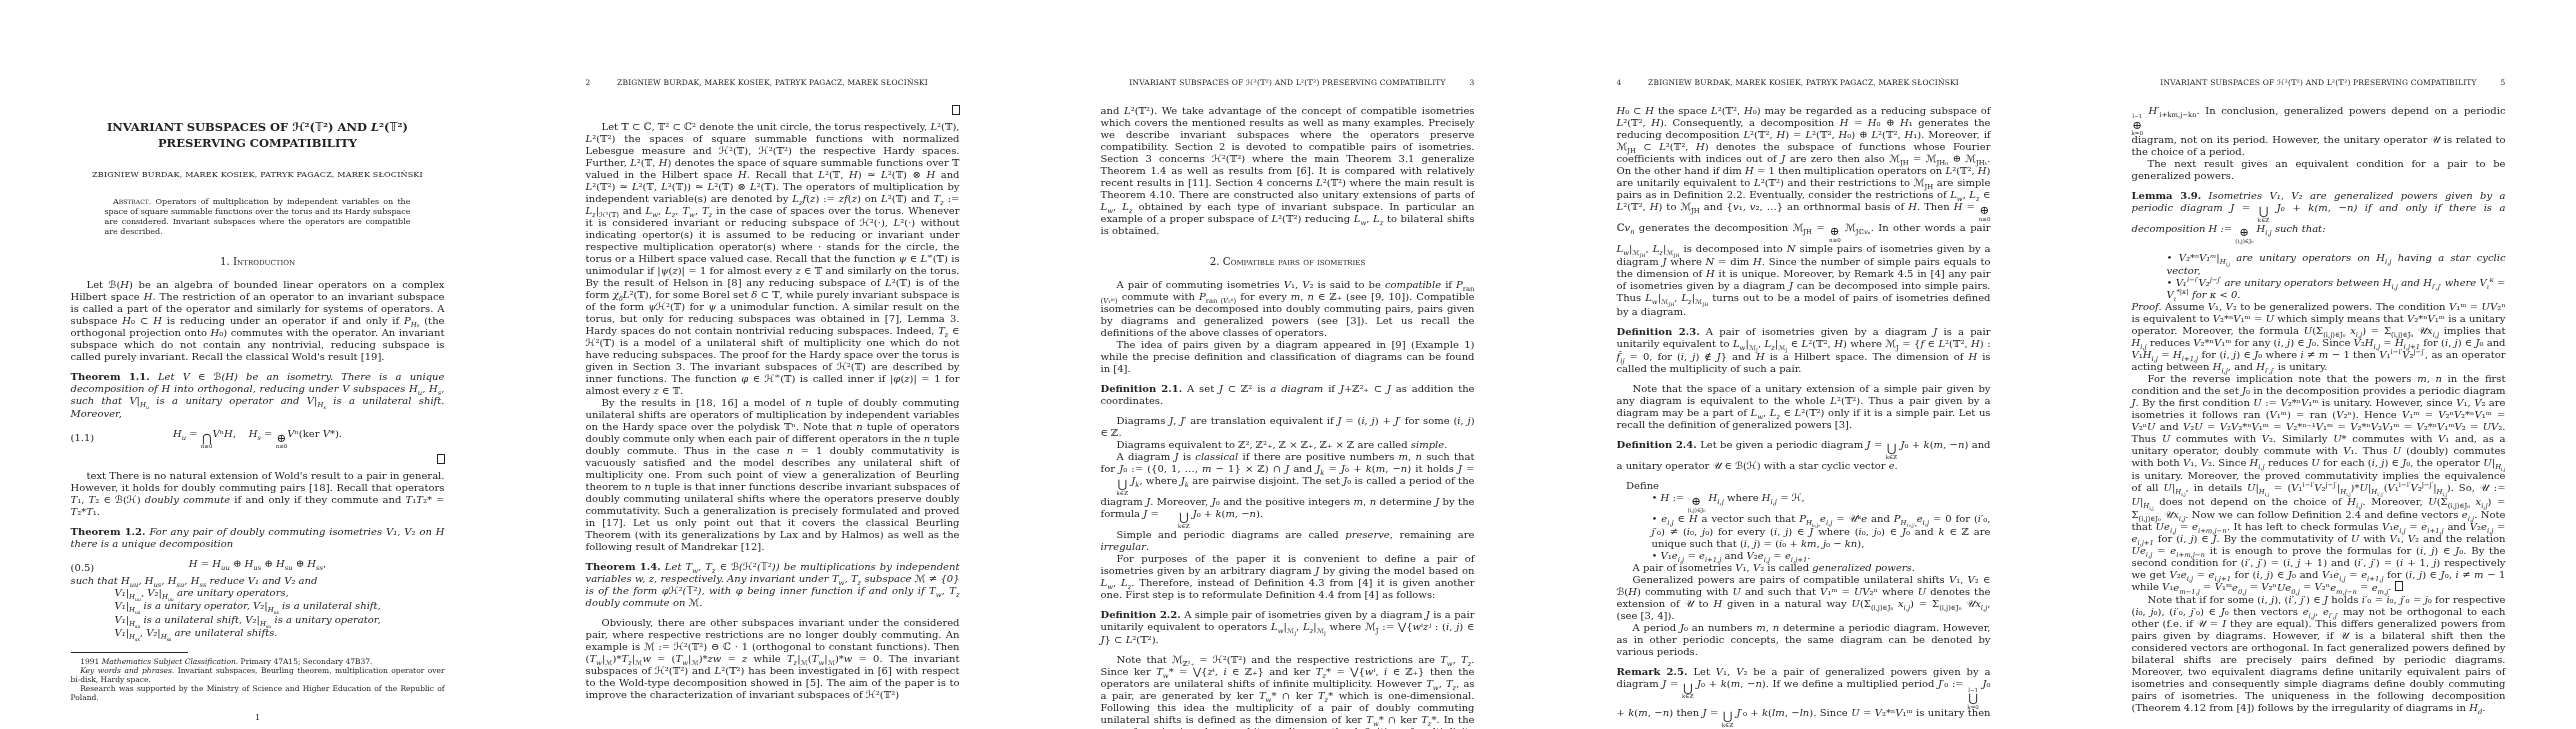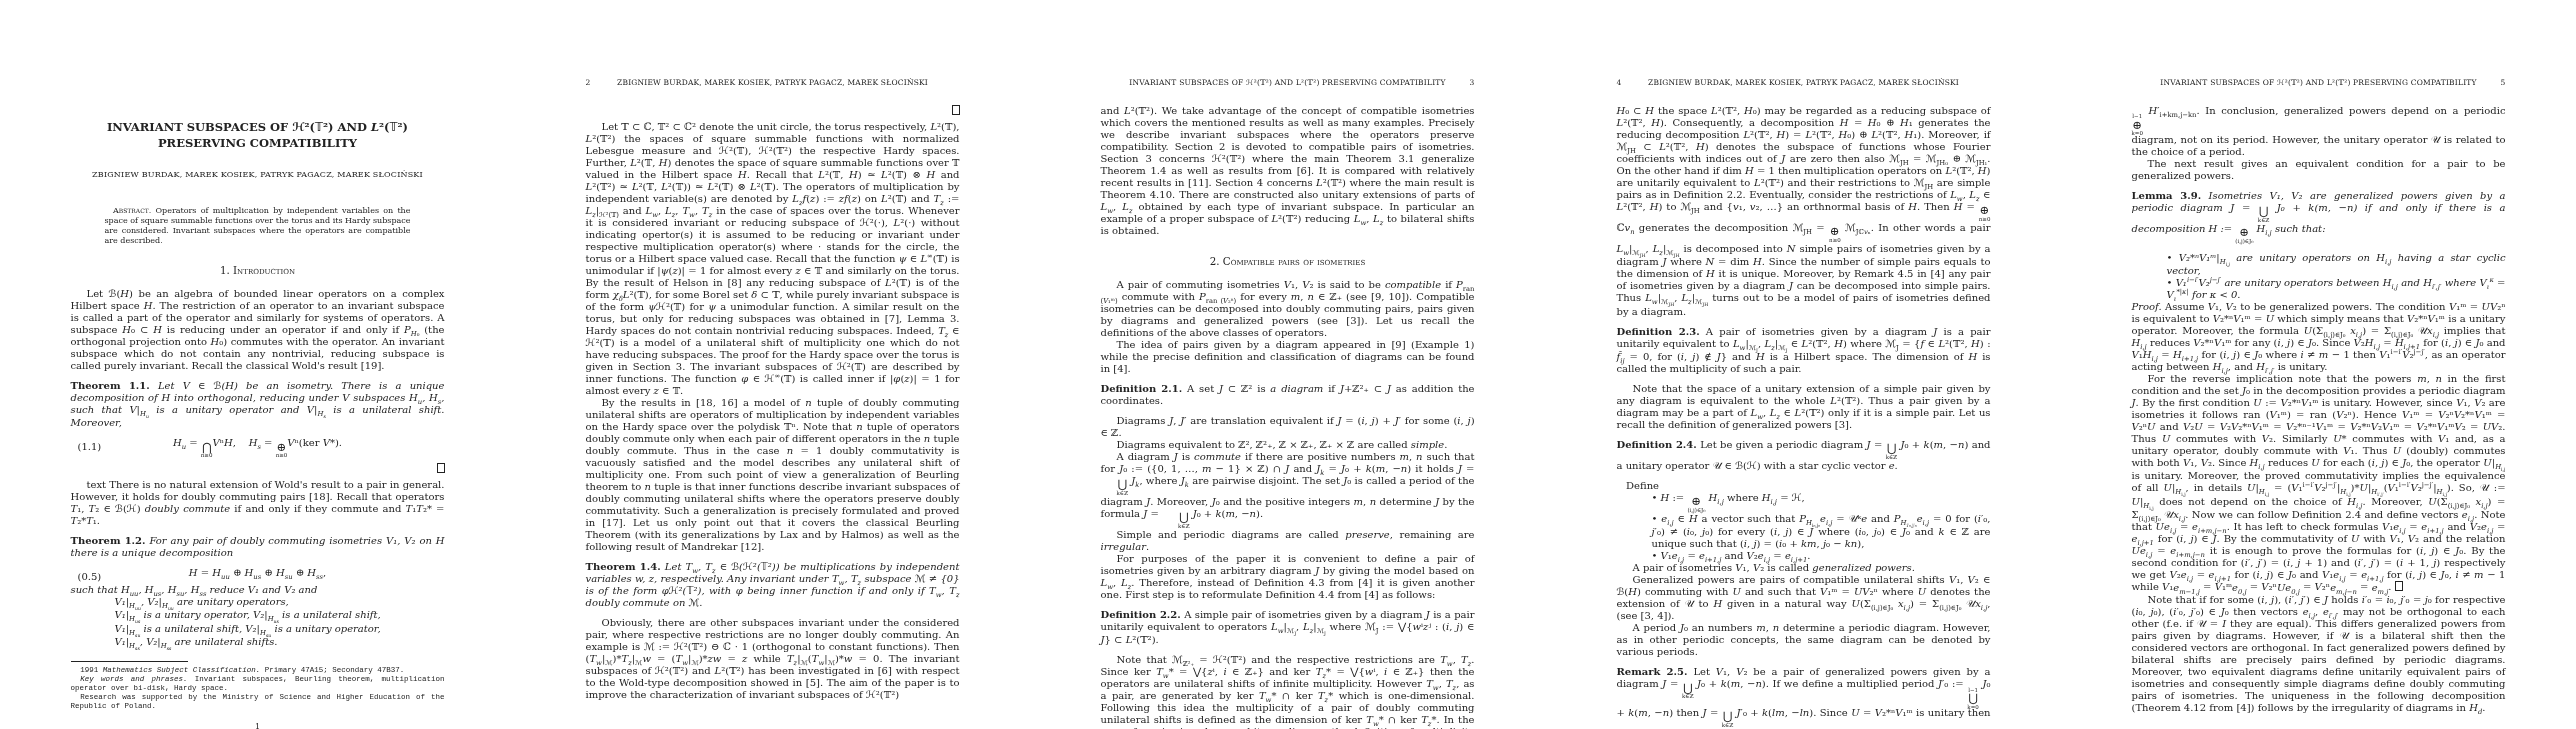--- a/index.html
+++ b/index.html
@@ -8,34 +8,34 @@
   .page{position:absolute;top:0;width:515px;height:729px;background:#fff;overflow:hidden;}
   .content{width:374px;margin:0 auto;font-size:10px;line-height:12px;text-align:justify;}
   .first .content{padding-top:119px;}
   .rest .content{padding-top:77px;}
   .runhead{position:relative;font-size:7.5px;letter-spacing:0.2px;text-align:center;
            margin-bottom:16px;white-space:nowrap;}
   .runhead .pnl{position:absolute;left:0;}
   .runhead .pnr{position:absolute;right:0;}
   .title{text-align:center;font-weight:bold;font-size:11.5px;line-height:16px;text-indent:0;}
   .authors{text-align:center;font-size:8px;letter-spacing:0.2px;margin-top:18px;text-indent:0;}
-  .abstract{width:306px;margin:25px auto 0;font-size:8px;line-height:10px;text-indent:8.5px;}
+  .abstract{width:306px;margin:16px auto 0;font-size:8px;line-height:10px;text-indent:8.5px;}
   .section{text-align:center;font-variant:small-caps;font-size:10.3px;margin:18px 0 12px;text-indent:0;}
   p.para{margin:0;text-indent:16px;}
   p.para.ni{text-indent:0;}
   .thm{margin:8px 0;}
   .eq{position:relative;text-align:center;margin:6px 0 4.9px;}
-  .eq .tag{position:absolute;left:7px;top:3.6px;}
+  .eq .tag{position:absolute;left:0;top:3.6px;}
   .qedline{text-align:right;margin:1.2px 0 3.6px;}
   .qedbox{display:inline-block;width:6px;height:8px;border:0.7px solid #222;vertical-align:-0.6px;}
   .litem{margin:0;padding-left:44px;text-indent:0;text-align:left;}
   .bullet{margin:0 0 1.2px;padding-left:35px;text-indent:-8px;}
   .bullet::before{content:"• ";}
   .fnrule{border:none;border-top:0.8px solid #222;width:117px;margin:11px 0 4.3px 0;}
-  p.fn{font-size:7.5px;line-height:9px;margin:0;text-indent:9.7px;text-align:justify;font-family:Liberation Mono, monospace;}
+  p.fn{font-size:7.5px;line-height:9px;margin:0;text-indent:9.7px;text-align:justify;}
   .pageno{text-align:center;font-size:8px;margin-top:9.7px;text-indent:0;}
   sub,sup{font-size:68%;line-height:0;}
   .sc{font-variant:small-caps;}
   .uop{display:inline-flex;flex-direction:column;align-items:center;vertical-align:-4.3px;
        line-height:1;height:16.4px;justify-content:center;}
   .uop .g{font-size:11.5px;line-height:1;}
   .uop .l{font-size:5.5px;line-height:1;}
   .wm{position:absolute;left:9.7px;top:175px;width:30px;height:486px;
       writing-mode:vertical-rl;transform:rotate(180deg);
       color:#7d7d7d;font-size:16.4px;letter-spacing:1.2px;
@@ -90,21 +90,21 @@
     <div class="page rest" style="left: 1030px;">
       <div class="content">
         <div class="runhead"><span>INVARIANT SUBSPACES OF ℋ²(𝕋²) AND L²(𝕋²) PRESERVING COMPATIBILITY</span><span class="pnr">3</span></div>
         <p class="para ni">and <i>L</i>²(𝕋²). We take advantage of the concept of compatible isometries which covers the mentioned results as well as many examples. Precisely we describe invariant subspaces where the operators preserve compatibility. Section 2 is devoted to compatible pairs of isometries. Section 3 concerns ℋ²(𝕋²) where the main Theorem 3.1 generalize Theorem 1.4 as well as results from [6]. It is compared with relatively recent results in [11]. Section 4 concerns <i>L</i>²(𝕋²) where the main result is Theorem 4.10. There are constructed also unitary extensions of parts of <i>L<sub>w</sub></i>, <i>L<sub>z</sub></i> obtained by each type of invariant subspace. In particular an example of a proper subspace of <i>L</i>²(𝕋²) reducing <i>L<sub>w</sub></i>, <i>L<sub>z</sub></i> to bilateral shifts is obtained.</p>
         <div class="section">2. Compatible pairs of isometries</div>
         <p class="para">A pair of commuting isometries <i>V</i>₁, <i>V</i>₂ is said to be <i>compatible</i> if <i>P</i><sub>ran (<i>V</i>₁ᵐ)</sub> commute with <i>P</i><sub>ran (<i>V</i>₂ⁿ)</sub> for every <i>m</i>, <i>n</i> ∈ ℤ₊ (see [9, 10]). Compatible isometries can be decomposed into doubly commuting pairs, pairs given by diagrams and generalized powers (see [3]). Let us recall the definitions of the above classes of operators.</p>
         <p class="para">The idea of pairs given by a diagram appeared in [9] (Example 1) while the precise definition and classification of diagrams can be found in [4].</p>
         <div class="thm"><b>Definition 2.1.</b> A set <i>J</i> ⊂ ℤ² is <i>a diagram</i> if <i>J</i>+ℤ²₊ ⊂ <i>J</i> as addition the coordinates.</div>
         <p class="para">Diagrams <i>J</i>, <i>J</i>′ are translation equivalent if <i>J</i> = (<i>i</i>, <i>j</i>) + <i>J</i>′ for some (<i>i</i>, <i>j</i>) ∈ ℤ.</p>
         <p class="para">Diagrams equivalent to ℤ², ℤ²₊, ℤ × ℤ₊, ℤ₊ × ℤ are called <i>simple</i>.</p>
-        <p class="para">A diagram <i>J</i> is <i>commute</i> if there are positive numbers <i>m</i>, <i>n</i> such that for <i>J</i>₀ := ({0, 1, …, <i>m</i> − 1} × ℤ) ∩ <i>J</i> and <i>J<sub>k</sub></i> = <i>J</i>₀ + <i>k</i>(<i>m</i>, −<i>n</i>) it holds <i>J</i> = <span class="uop">
+        <p class="para">A diagram <i>J</i> is <i>classical</i> if there are positive numbers <i>m</i>, <i>n</i> such that for <i>J</i>₀ := ({0, 1, …, <i>m</i> − 1} × ℤ) ∩ <i>J</i> and <i>J<sub>k</sub></i> = <i>J</i>₀ + <i>k</i>(<i>m</i>, −<i>n</i>) it holds <i>J</i> = <span class="uop">
             <span class="g">⋃</span>
             <span class="l">k∈ℤ</span>
           </span> <i>J<sub>k</sub></i>, where <i>J<sub>k</sub></i> are pairwise disjoint. The set <i>J</i>₀ is called a period of the diagram <i>J</i>. Moreover, <i>J</i>₀ and the positive integers <i>m</i>, <i>n</i> determine <i>J</i> by the formula <i>J</i> = <span class="uop">
             <span class="g">⋃</span>
             <span class="l">k∈ℤ</span>
           </span> <i>J</i>₀ + <i>k</i>(<i>m</i>, −<i>n</i>).</p>
         <p class="para">Simple and periodic diagrams are called <i>preserve</i>, remaining are <i>irregular</i>.</p>
         <p class="para">For purposes of the paper it is convenient to define a pair of isometries given by an arbitrary diagram <i>J</i> by giving the model based on <i>L<sub>w</sub></i>, <i>L<sub>z</sub></i>. Therefore, instead of Definition 4.3 from [4] it is given another one. First step is to reformulate Definition 4.4 from [4] as follows:</p>
         <div class="thm"><b>Definition 2.2.</b> A simple pair of isometries given by a diagram <i>J</i> is a pair unitarily equivalent to operators <i>L<sub>w</sub></i>|<sub>ℳ<sub>J</sub></sub>, <i>L<sub>z</sub></i>|<sub>ℳ<sub>J</sub></sub> where ℳ<sub>J</sub> := ⋁{<i>w</i>ⁱ<i>z</i>ʲ : (<i>i</i>, <i>j</i>) ∈ <i>J</i>} ⊂ <i>L</i>²(𝕋²).</div>
         <p class="para">Note that ℳ<sub>ℤ²₊</sub> = ℋ²(𝕋²) and the respective restrictions are <i>T<sub>w</sub></i>, <i>T<sub>z</sub></i>. Since ker <i>T<sub>w</sub></i>* = ⋁{<i>z</i>ⁱ, <i>i</i> ∈ ℤ₊} and ker <i>T<sub>z</sub></i>* = ⋁{<i>w</i>ⁱ, <i>i</i> ∈ ℤ₊} then the operators are unilateral shifts of infinite multiplicity. However <i>T<sub>w</sub></i>, <i>T<sub>z</sub></i>, as a pair, are generated by ker <i>T<sub>w</sub></i>* ∩ ker <i>T<sub>z</sub></i>* which is one-dimensional. Following this idea the multiplicity of a pair of doubly commuting unilateral shifts is defined as the dimension of ker <i>T<sub>w</sub></i>* ∩ ker <i>T<sub>z</sub></i>*. In the case of a pair given by an arbitrary diagram  the definition of multiplicity is not so obvious. More useful is the other approach. Recall that a model of doubly commuting unilateral shifts of multiplicity  is obtained on the Hardy subspace of ²(𝕋², ) where dim  equals to the multiplicity (see f.e. [13, 15, 16]). Any function in ²(𝕋², ) is identified with its Fourier series where coefficients are in . Thus it is an easy observation that for any subspace</p>

